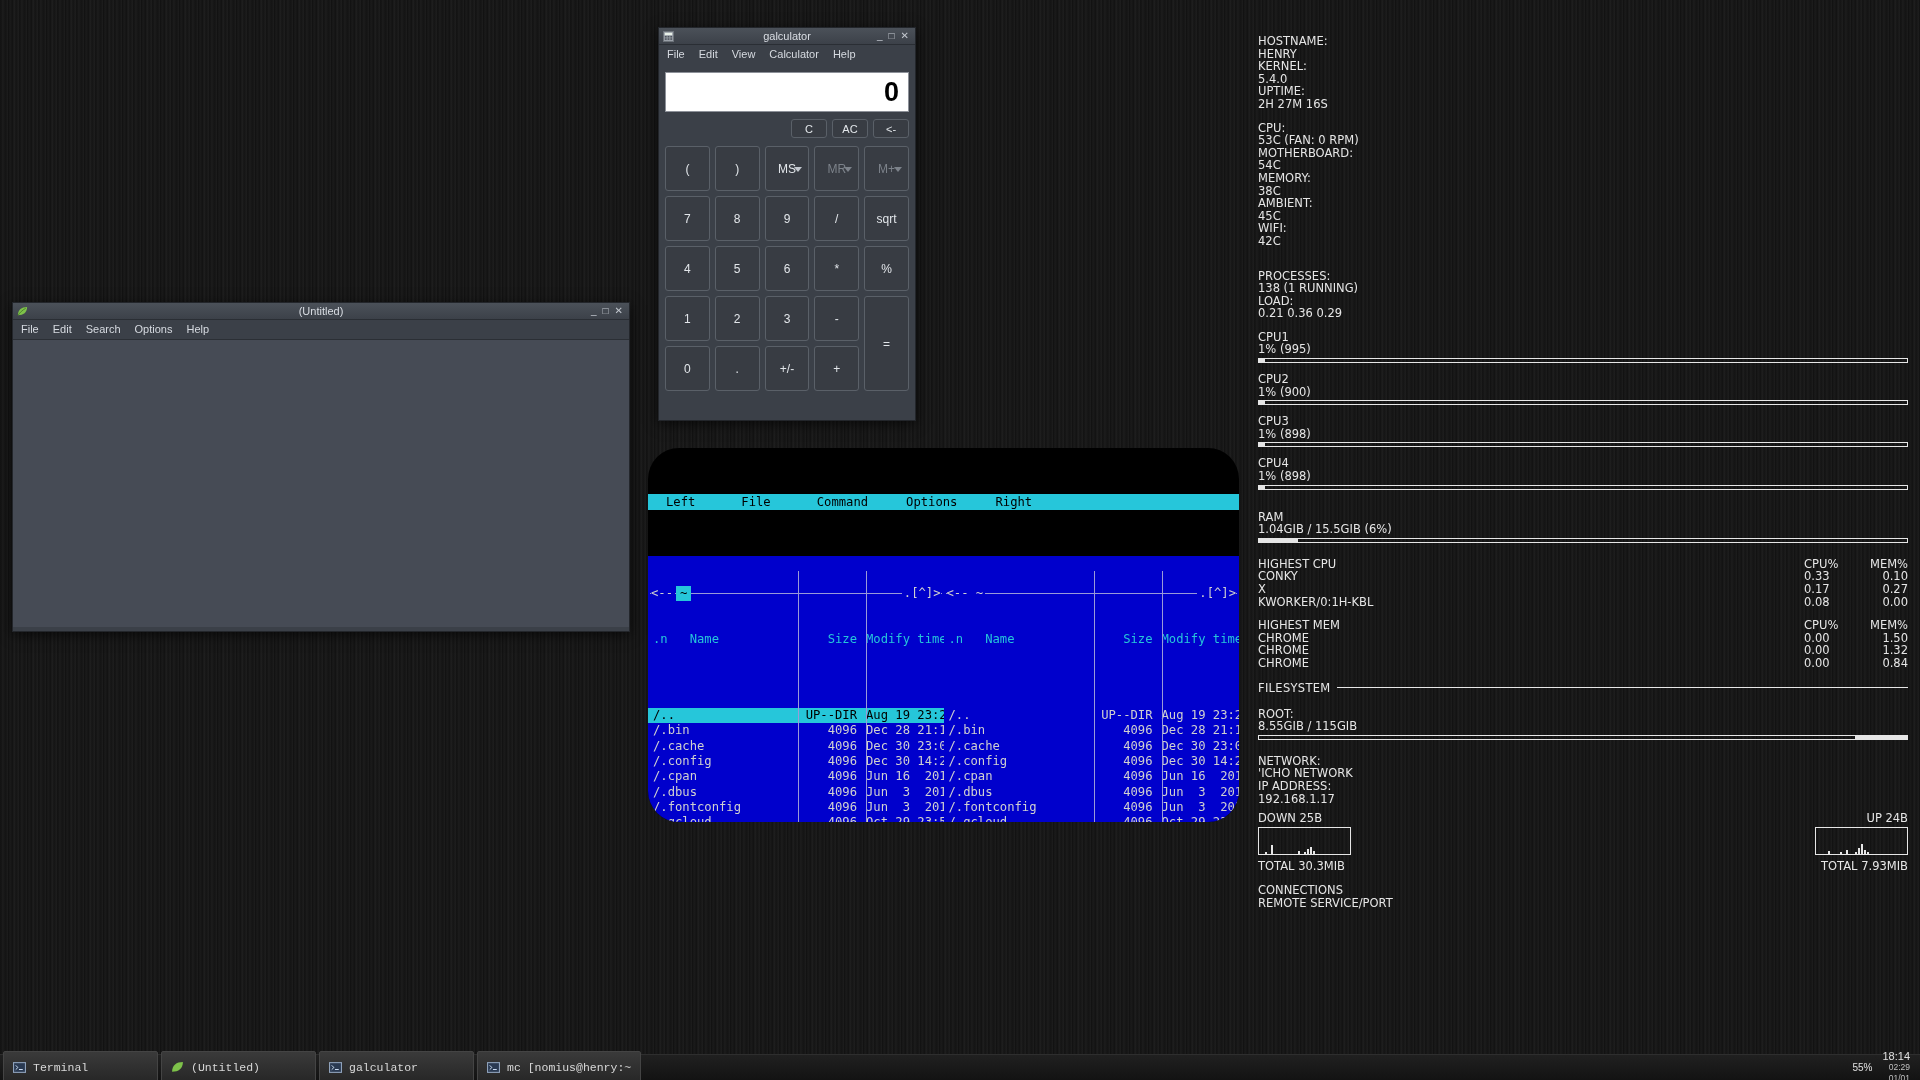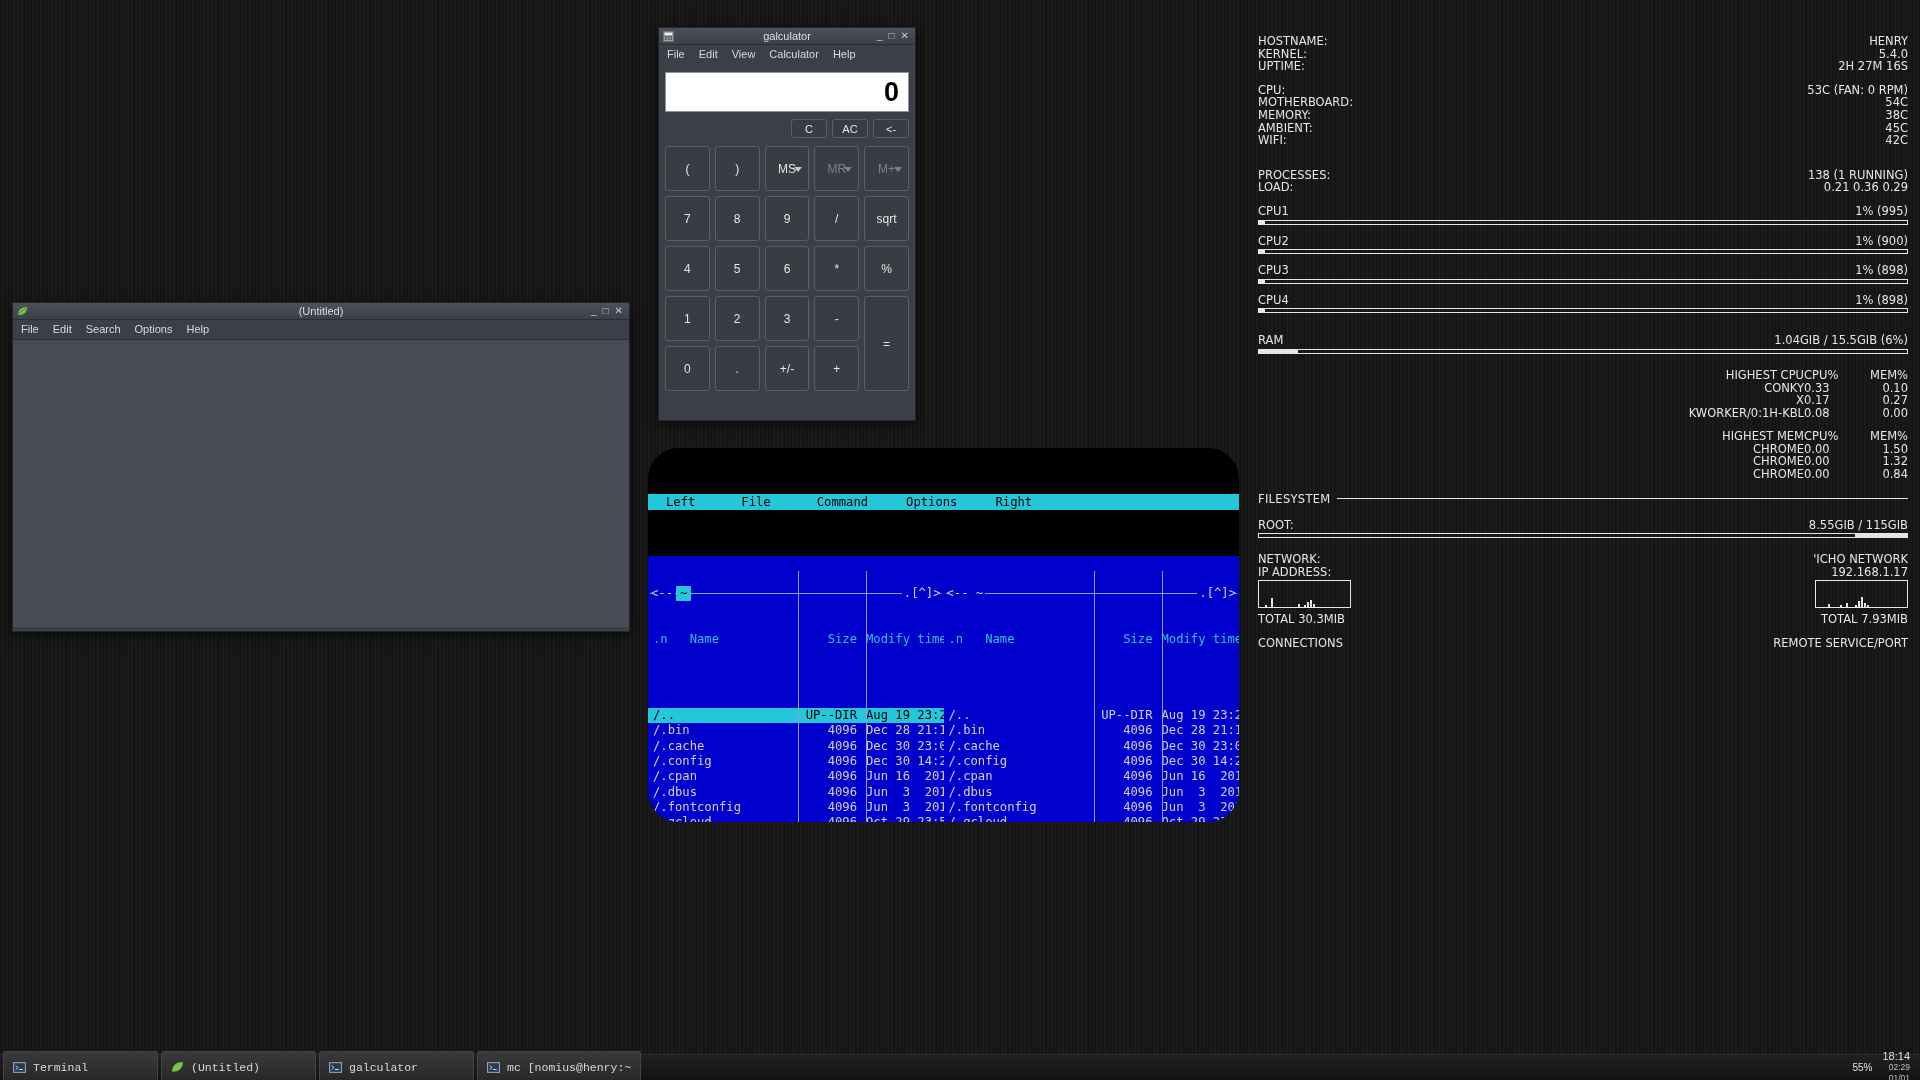--- a/index.html
+++ b/index.html
@@ -177,33 +177,33 @@
     position: absolute; left: 1258px; top: 24px; width: 650px; height: 660px;
     color: #e6e6e6;
     font-family: "DejaVu Sans", "Liberation Sans", sans-serif;
     font-size: 11.5px;
   }
   .ck-head { display: flex; align-items: center; gap: 6px; margin-bottom: 2px; }
   .ck-head .t { letter-spacing: 0.3px; font-size: 11.5px; white-space: nowrap; }
   .ck-head .rule { flex: 1 1 auto; height: 1px; background: #e6e6e6; }
   .ck-row {
     display: flex; justify-content: space-between;
-    line-height: 12.6px; white-space: nowrap;
+    line-height: 12.6px; white-space: nowrap; flex-direction: column;
   }
   .ck-spacer { height: 11px; }
   .ck-bar {
     height: 5px; border: 1px solid #e6e6e6; margin: 2px 0 4px 0;
     position: relative; background: transparent;
   }
   .ck-bar > i { position: absolute; top: 0; bottom: 0; background: #e6e6e6; display: block; }
   .ck-bar.rightfill > i { right: 0; left: auto; }
   .ck-proc {
     display: flex; line-height: 12.6px; white-space: nowrap;
   }
-  .ck-proc .pname { flex: 1 1 auto; text-align: right; }
+  .ck-proc .pname { flex: 1 1 auto; }
   .ck-proc .pc { flex: 0 0 52px; text-align: left; }
   .ck-proc .pm { flex: 0 0 52px; text-align: right; }
   .ck-net { display: flex; justify-content: space-between; margin-top: 6px; }
   .ck-graphs { display: flex; justify-content: space-between; margin-top: 2px; }
   .ck-graph {
     width: 93px; height: 28px; border: 1px solid #e6e6e6;
     border-bottom: 1px solid #e6e6e6;
     position: relative; overflow: hidden;
   }
   .ck-graph i {
@@ -554,20 +554,24 @@
       <div class="ck-row">
         <span>NETWORK:</span>
         <span>'ICHO NETWORK</span>
       </div>
       <div class="ck-row">
         <span>IP ADDRESS:</span>
         <span>192.168.1.17</span>
       </div>
     </div>
 
+  <div class="ck-net">
+    <span>DOWN 25B</span>
+    <span>UP 24B</span>
+  </div>
   <div class="ck-graphs">
     <div class="ck-graph" id="down-graph">
         <i style="left: 0px; height: 0px;"></i>
         <i style="left: 3px; height: 0px;"></i>
         <i style="left: 6px; height: 2px;"></i>
         <i style="left: 9px; height: 0px;"></i>
         <i style="left: 12px; height: 9px;"></i>
         <i style="left: 15px; height: 0px;"></i>
         <i style="left: 18px; height: 0px;"></i>
         <i style="left: 21px; height: 0px;"></i>

